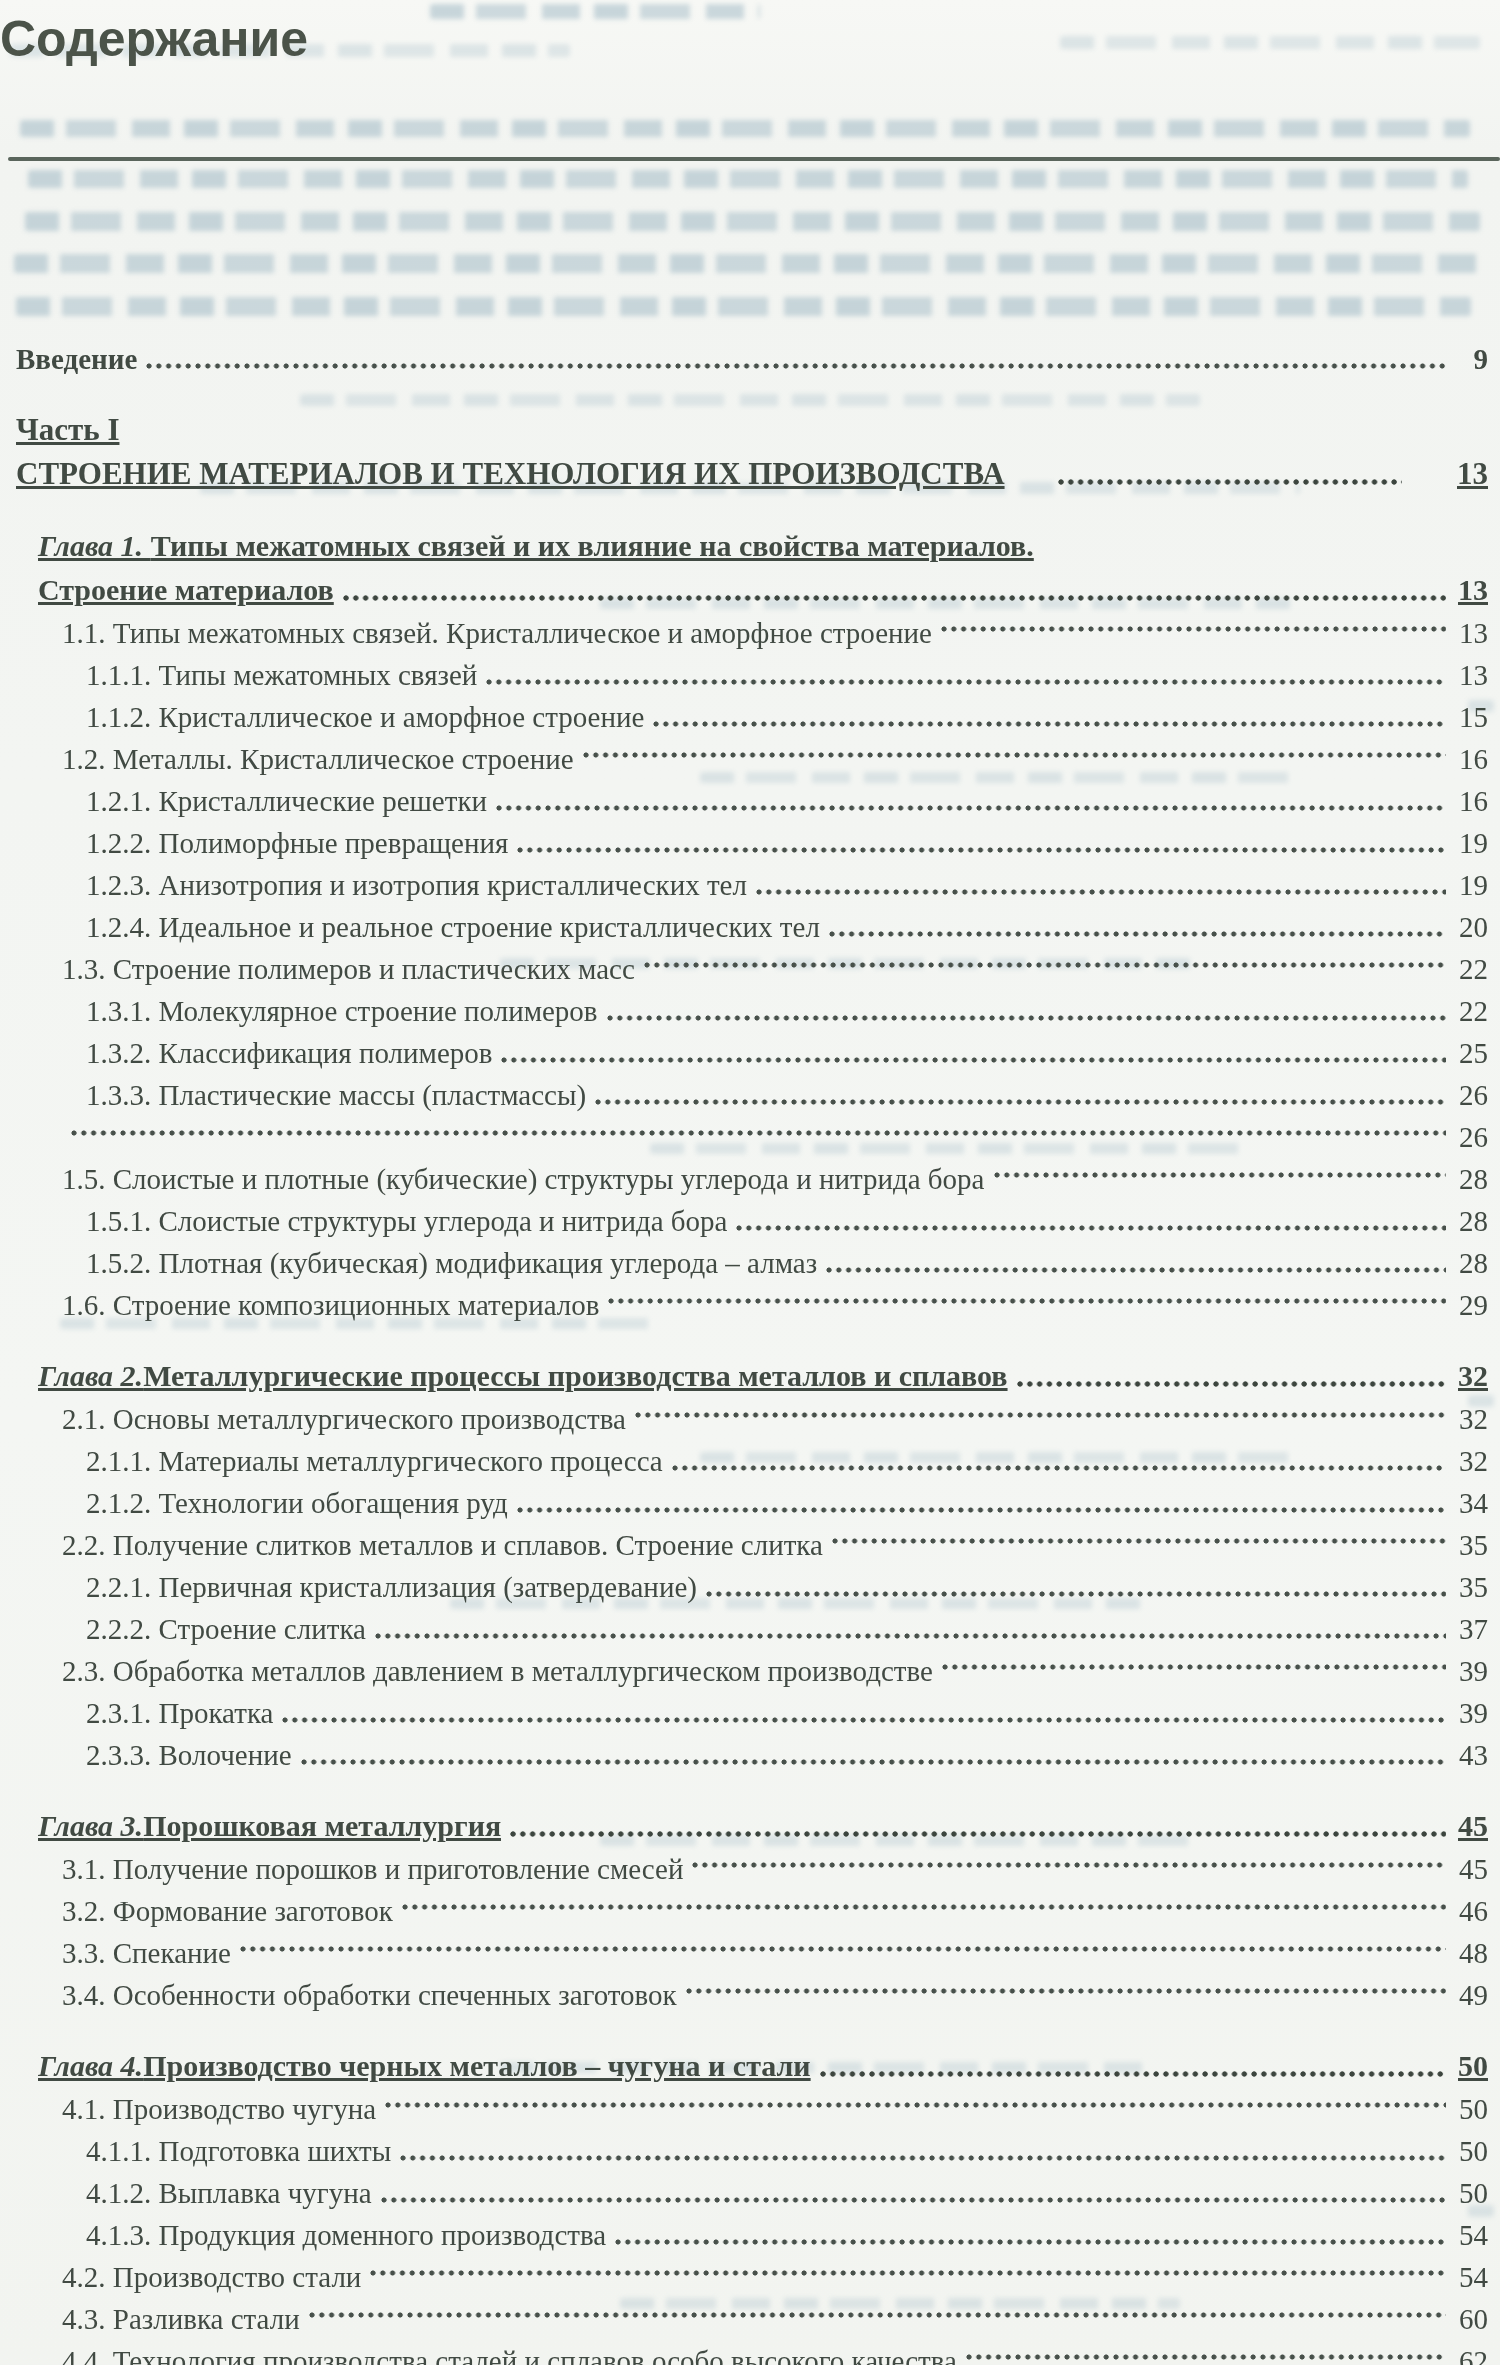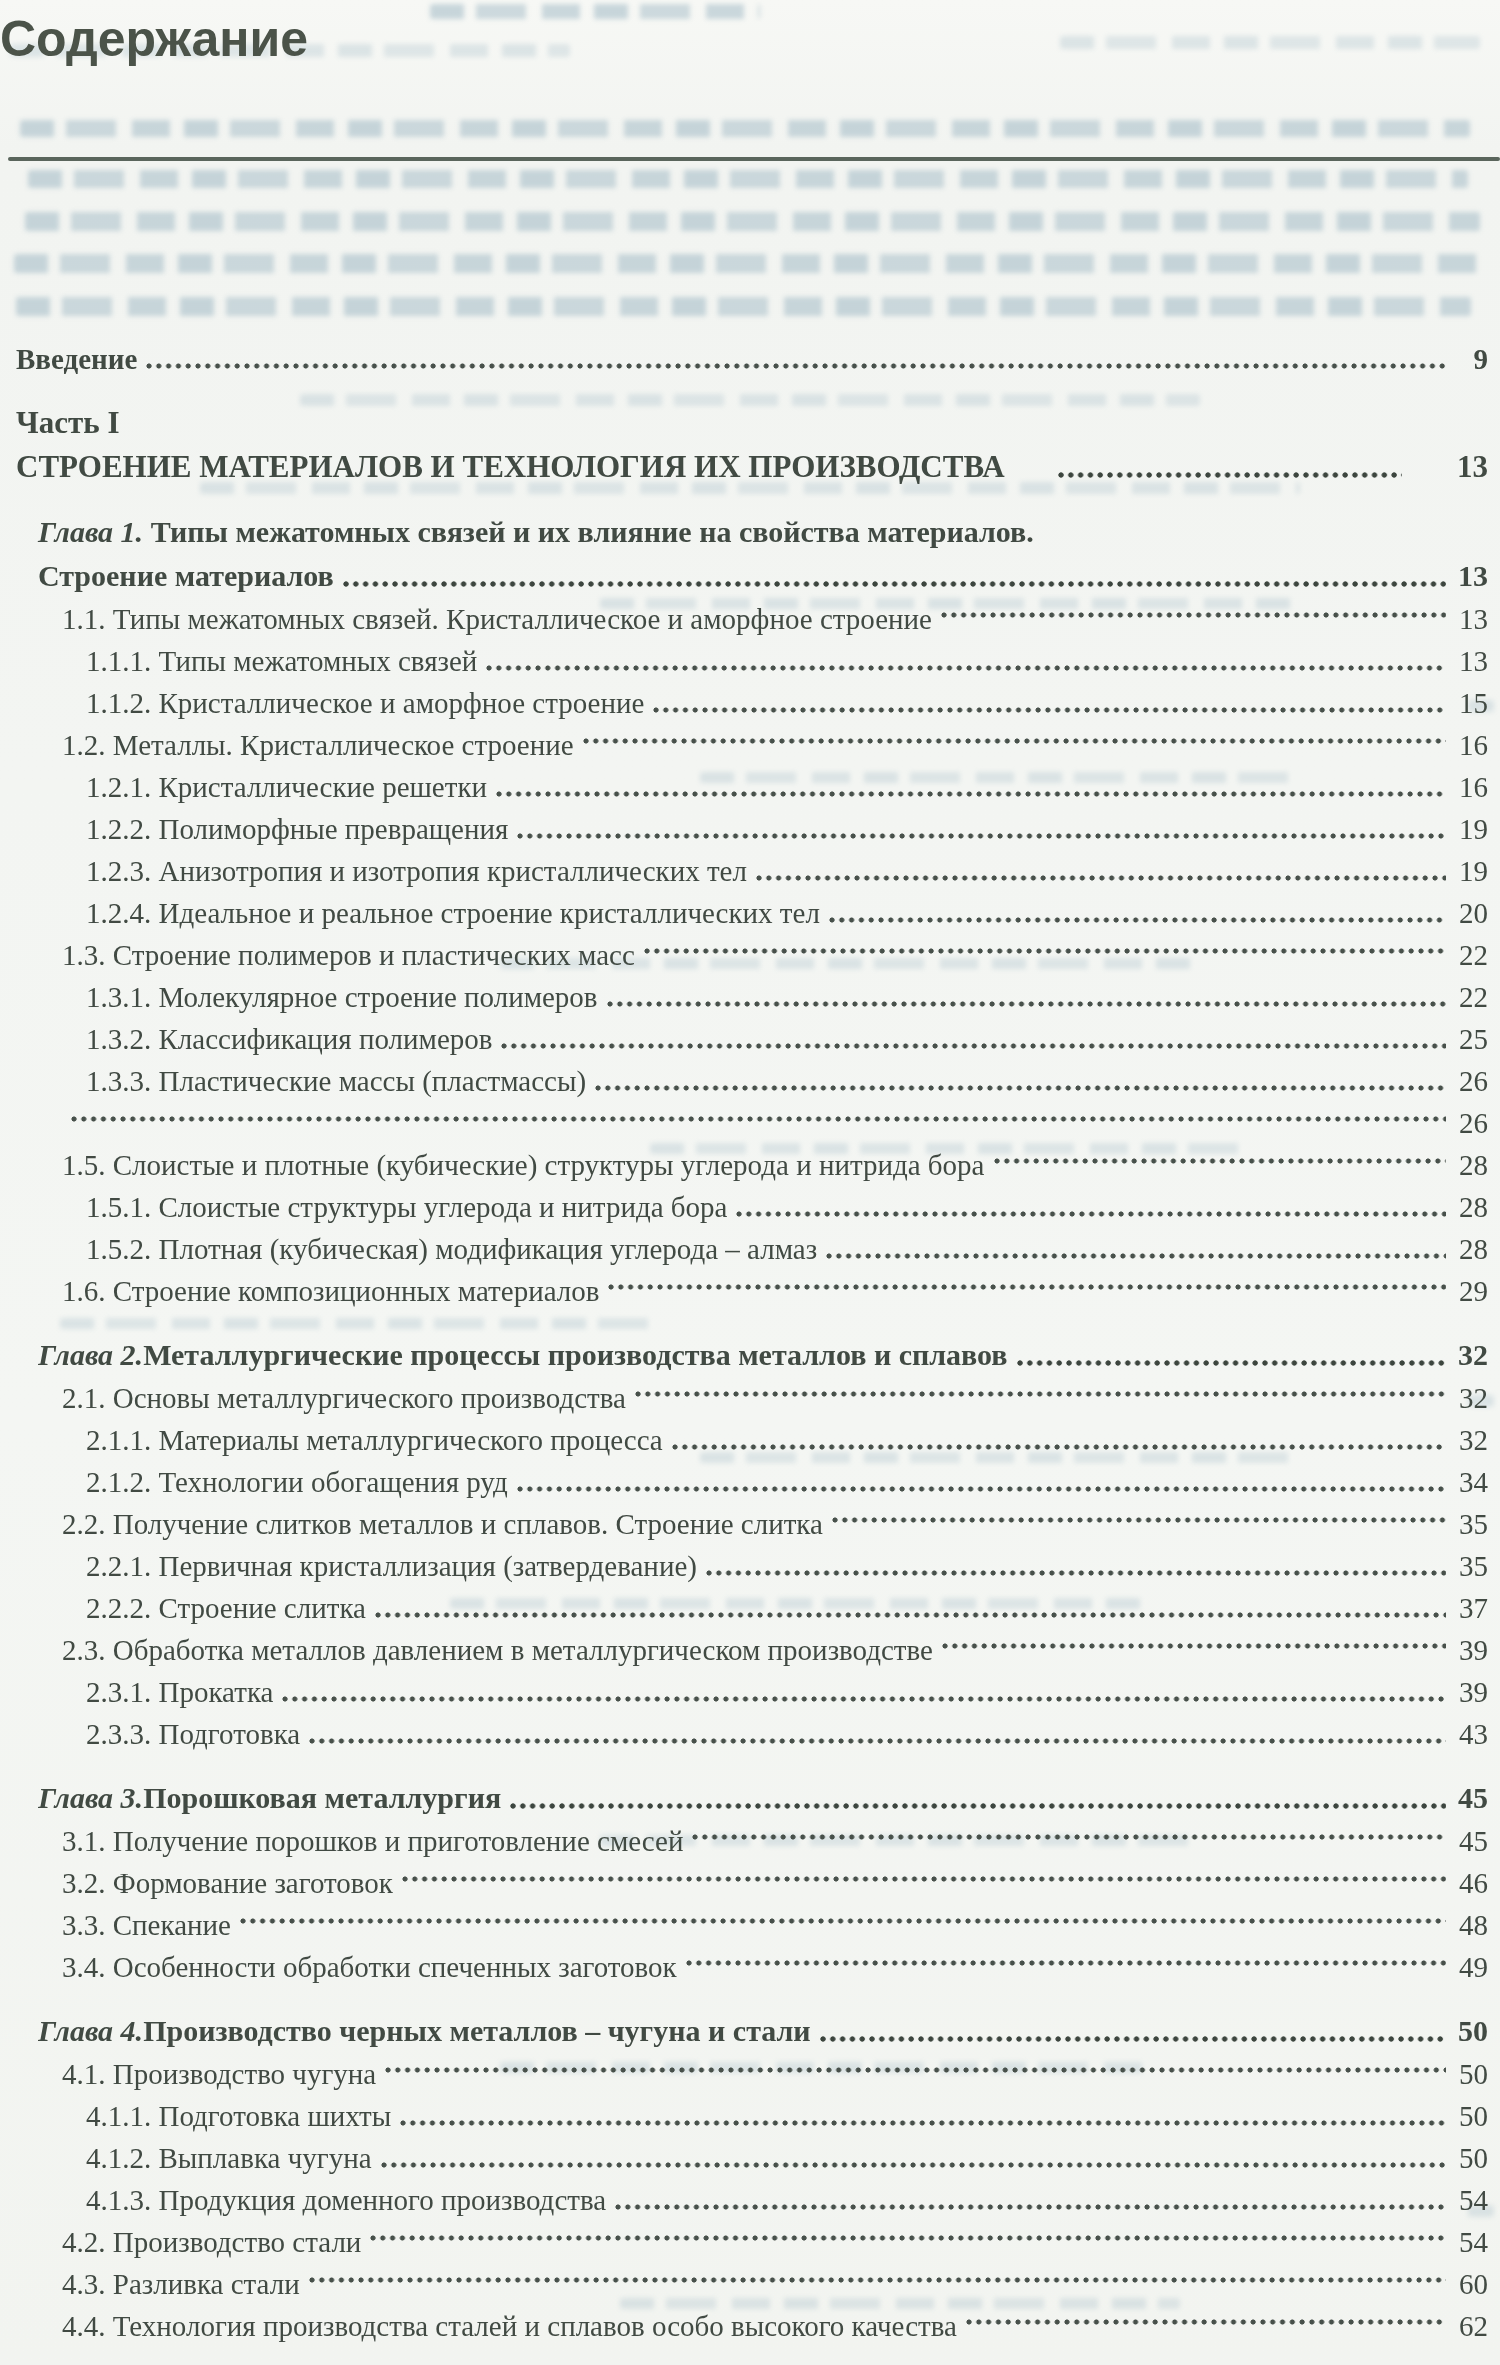--- a/index.html
+++ b/index.html
@@ -43,21 +43,21 @@
   .row .label{flex:0 1 auto;overflow:hidden;}
   .leader{
     flex:1 1 20px;min-width:18px;height:10px;
     margin:0 8px 9px 9px;
     background-image:radial-gradient(circle at 3px 5px,#47504a 2.2px,rgba(0,0,0,0) 2.9px);
     background-size:9.8px 10px;background-repeat:repeat-x;background-position:0 bottom;
   }
   .page-num{flex:0 0 auto;text-align:right;min-width:34px;}
   .r-intro{padding-left:8px;font-weight:700;margin-bottom:2px;}
   .r-intro .page-num{font-weight:700;}
-  .blk{margin-top:21px;}
+  .blk{margin-top:28px;text-decoration:underline;}
   .blk .kicker{
     padding-left:8px;font-weight:700;font-size:31px;line-height:44px;
   }
   .blk .part-line{padding-left:8px;font-weight:700;font-size:31px;line-height:44px;gap:44px;}
   .blk .part-line .leader{background-image:radial-gradient(circle at 3px 5px,#3c453e 2.3px,rgba(0,0,0,0) 3px);}
   .blk .ch-line1{padding-left:30px;font-weight:700;font-size:30px;line-height:44px;display:block;}
   .blk .ch-line2{padding-left:30px;font-weight:700;font-size:30px;line-height:44px;}
   .r-ch{padding-left:30px;font-weight:700;font-size:30px;line-height:44px;}
   .r-ch .leader,.blk .ch-line2 .leader{background-image:radial-gradient(circle at 3px 5px,#3c453e 2.3px,rgba(0,0,0,0) 3px);}
   .prefix{font-style:italic;}
@@ -241,21 +241,21 @@
         <span class="label">2.3. Обработка металлов давлением в металлургическом производстве</span>
         <span class="leader"></span>
         <span class="page-num">39</span>
       </div>
       <div class="row r-l2">
         <span class="label">2.3.1. Прокатка</span>
         <span class="leader"></span>
         <span class="page-num">39</span>
       </div>
       <div class="row r-l2">
-        <span class="label">2.3.3. Подготовка</span>
+        <span class="label">2.3.3. Волочение</span>
         <span class="leader"></span>
         <span class="page-num">43</span>
       </div>
       <div class="blk">
         <div class="row r-ch">
           <span class="prefix label">Глава 3. </span>
           <span class="label">Порошковая металлургия</span>
           <span class="leader"></span>
           <span class="page-num">45</span>
         </div>

